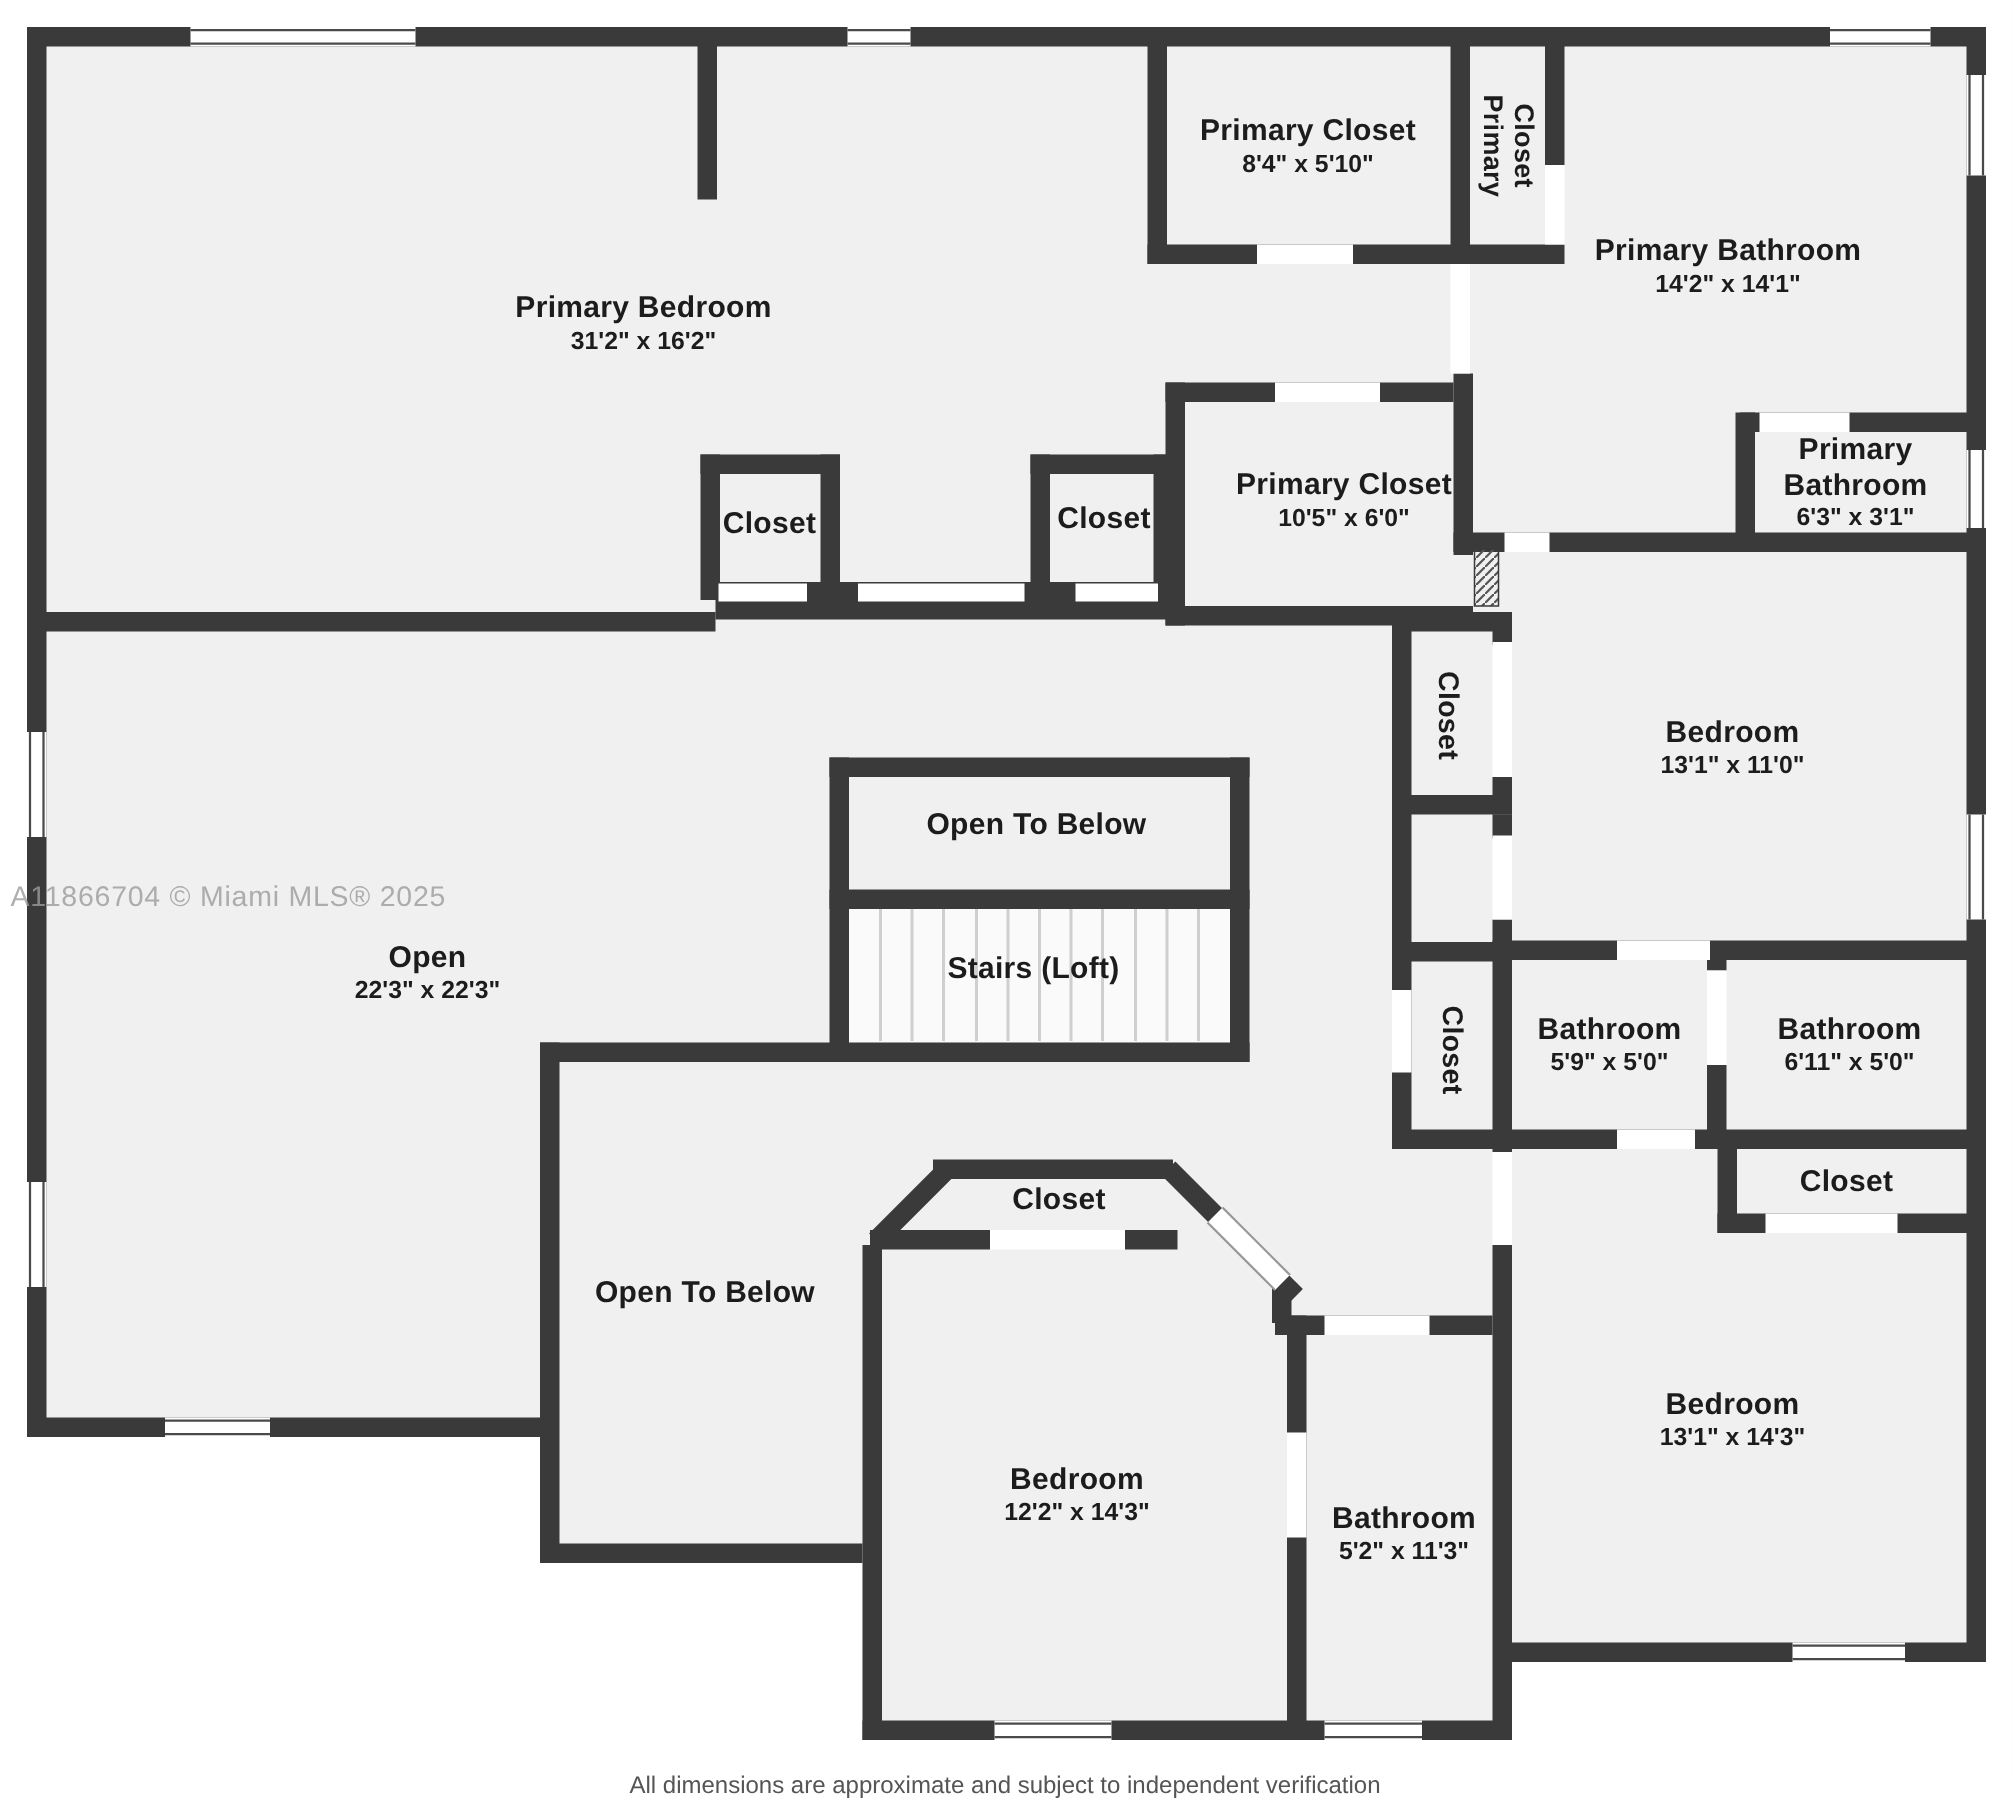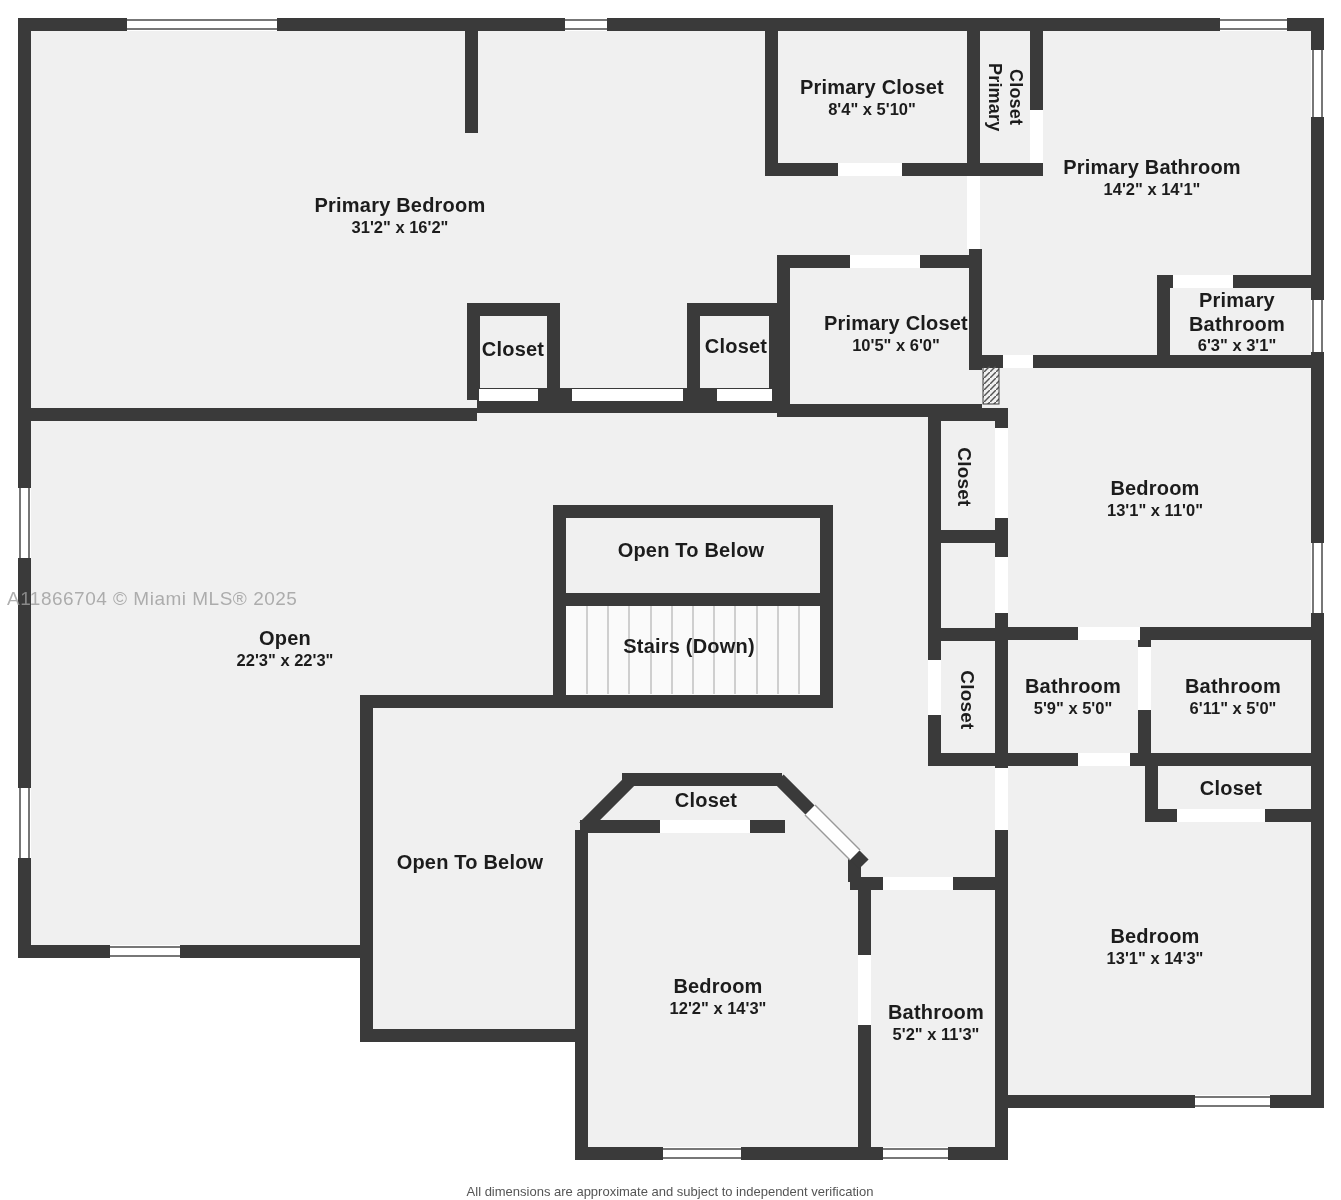--- a/index.html
+++ b/index.html
@@ -19,21 +19,21 @@
   .winrect{fill:#ffffff;}
   .room-label{position:absolute;transform:translate(-50%,-50%);text-align:center;
     color:var(--text);line-height:1.18;white-space:nowrap;z-index:3;}
   .rname{display:block;font-size:20px;font-weight:700;letter-spacing:.2px;}
   .rdims{display:block;font-size:16.5px;font-weight:700;}
   .wrap .rname{white-space:normal;width:122px;margin:0 auto;}
   .vlabel .rname{writing-mode:vertical-lr;text-orientation:mixed;white-space:normal;margin:0 auto;}
   .watermark{position:absolute;left:7px;top:588px;font-size:19px;font-weight:400;
     color:var(--watermark);opacity:.8;z-index:4;letter-spacing:.5px;text-align:center;}
   .disclaimer{position:absolute;left:670px;top:1191px;transform:translate(-50%,-50%);
-    font-size:13px;color:#555;z-index:4;white-space:nowrap;}
+    font-size:16px;color:#555;z-index:4;white-space:nowrap;}
 </style>
 </head>
 <body>
 
 <div class="plan">
 
 <svg width="1341" height="1200" viewBox="0 0 1341 1200">
   <defs>
     <pattern id="hatch" patternUnits="userSpaceOnUse" width="6" height="6">
       <path d="M0 6 L6 0" stroke="#555" stroke-width="1.5"></path>
@@ -216,21 +216,21 @@
     <g>
           <rect class="winrect" x="883" y="1147" width="65" height="13"></rect>
           <line class="winline" x1="883" y1="1149" x2="948" y2="1149"></line>
           <line class="winline" x1="883" y1="1158" x2="948" y2="1158"></line>
         </g>
   </g>
 
   <rect x="983" y="366" width="16" height="38" fill="url(#hatch)" stroke="#3a3a3a" stroke-width="1"></rect>
 </svg>
 
-  <div class="room-label" style="left:400px;top:216px">
+  <div class="room-label" style="left:429px;top:216px">
     <span class="rname">Primary Bedroom</span>
     <span class="rdims">31'2" x 16'2"</span>
   </div>
   <div class="room-label" style="left:872px;top:98px">
     <span class="rname">Primary Closet</span>
     <span class="rdims">8'4" x 5'10"</span>
   </div>
   <div class="room-label vlabel" style="left:1005px;top:97px">
     <span class="rname" style="height:88px;font-size:18px">Primary Closet</span>
   </div>
@@ -260,21 +260,21 @@
     <span class="rname" style="font-size:19px">Closet</span>
   </div>
   <div class="room-label" style="left:285px;top:649px">
     <span class="rname">Open</span>
     <span class="rdims">22'3" x 22'3"</span>
   </div>
   <div class="room-label" style="left:691px;top:551px">
     <span class="rname">Open To Below</span>
   </div>
   <div class="room-label" style="left:689px;top:647px">
-    <span class="rname">Stairs (Down)</span>
+    <span class="rname">Stairs (Loft)</span>
   </div>
   <div class="room-label vlabel" style="left:967px;top:700px">
     <span class="rname" style="font-size:19px">Closet</span>
   </div>
   <div class="room-label" style="left:1073px;top:697px">
     <span class="rname">Bathroom</span>
     <span class="rdims">5'9" x 5'0"</span>
   </div>
   <div class="room-label" style="left:1233px;top:697px">
     <span class="rname">Bathroom</span>

